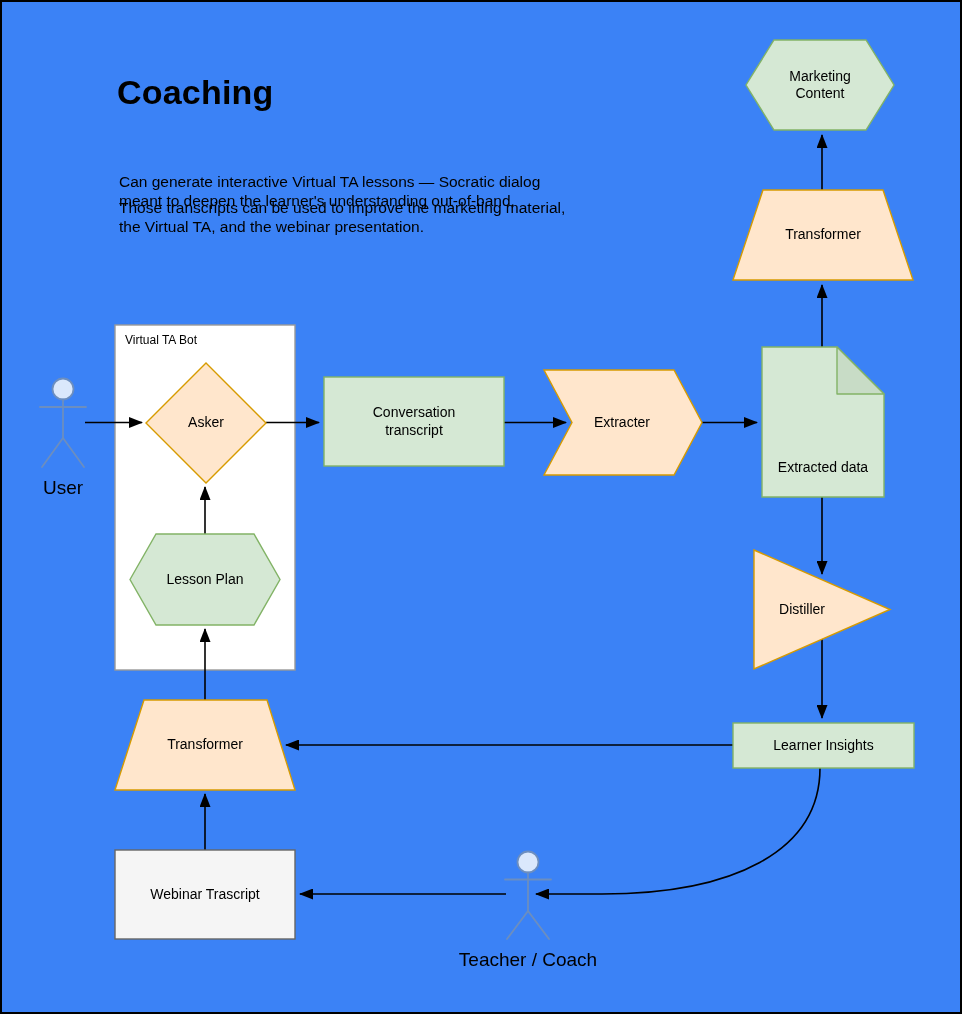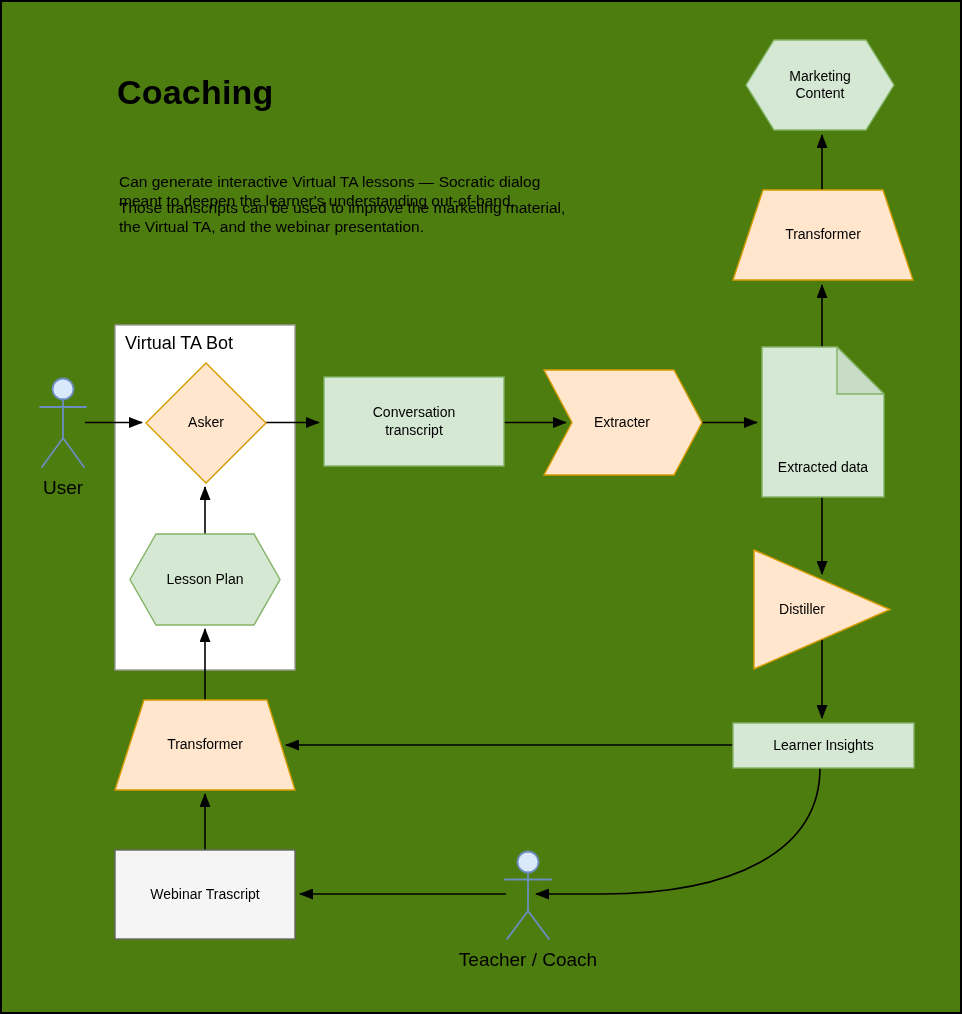--- a/index.html
+++ b/index.html
@@ -1,21 +1,21 @@
 <!DOCTYPE html>
 <html><head>
 <meta charset="utf-8">
 <style>
   html,body{margin:0;padding:0;background:#fff;}
   .page{
     position:relative;
     width:962px;height:1014px;
     box-sizing:border-box;
     border:2px solid #000;
-    background:#4d7c0f;
+    background:#3b82f6;
     font-family:"Liberation Sans", sans-serif;
     overflow:hidden;
   }
   .diagram-svg{position:absolute;left:0;top:0;}
   .page-title{
     position:absolute;left:115px;top:48px;
     font-size:34px;font-weight:bold;color:#000;
     letter-spacing:0.2px;
   }
   .desc{
@@ -26,21 +26,21 @@
   .desc-2{top:180px;}
   .lbl{
     position:absolute;
     display:flex;align-items:center;justify-content:center;
     text-align:center;
     font-size:14px;line-height:1.25;color:#000;
     pointer-events:none;
   }
   .container-label{
     position:absolute;left:123px;top:331px;
-    font-size:18px;color:#000;
+    font-size:12px;color:#000;
   }
   .actor-label{
     position:absolute;display:flex;align-items:center;justify-content:center;
     font-size:19px;color:#000;text-align:right;
   }
   
   .green-shape{fill:#d5e8d4;stroke:#82b366;stroke-width:1.4;}
   .green-fold{fill:#c8dcc6;stroke:#82b366;stroke-width:1.4;stroke-linejoin:round;}
   .orange-shape{fill:#ffe6cc;stroke:#d79b00;stroke-width:1.4;}
   .gray-shape{fill:#f5f5f5;stroke:#666666;stroke-width:1.4;}

